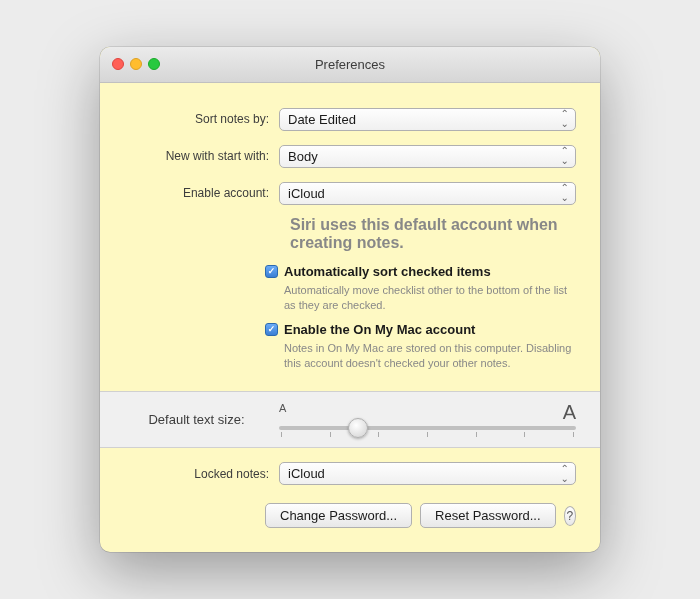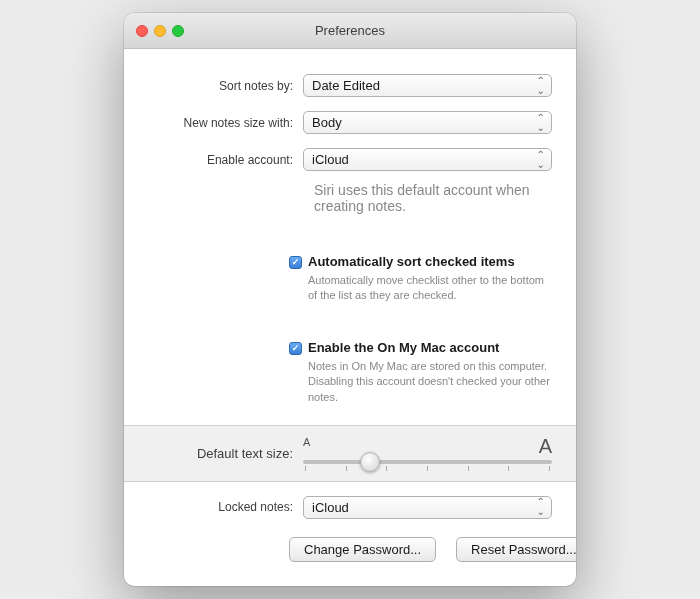--- a/index.html
+++ b/index.html
@@ -10,22 +10,22 @@
       background: #ececec;
       display: flex;
       justify-content: center;
       align-items: center;
       width: 700px;
       height: 599px;
       overflow: hidden;
     }
 
     .window {
-      width: 452px;
-      background: #ffffff;
+      width: 500px;
+      background: #fef9c3;
       border-radius: 10px;
       box-shadow: 0 20px 60px rgba(0,0,0,0.35), 0 0 0 0.5px rgba(0,0,0,0.2);
       overflow: hidden;
     }
 
     .titlebar {
       background: linear-gradient(to bottom, #ebebeb, #d6d6d6);
       height: 36px;
       display: flex;
       align-items: center;
@@ -107,33 +107,33 @@
       top: 50%;
       transform: translateY(-50%);
       pointer-events: none;
       color: #666;
       font-size: 10px;
       line-height: 1;
     }
 
     .siri-hint {
       padding: 2px 24px 6px 190px;
-      font-size: 14px;
+      font-size: 16px;
       color: #888;
+      font-weight: bold;
     }
 
     .checkbox-section {
       padding: 6px 24px 6px 165px;
     }
 
     .checkbox-row {
       display: flex;
-      align-items: flex-end;
+      align-items: center;
       margin-bottom: 2px;
-      margin-top: 28px;
     }
 
     .mac-checkbox {
       width: 13px;
       height: 13px;
       border: 1px solid #a0a0a0;
       border-radius: 3px;
       background: linear-gradient(to bottom, #e8e8e8, #f5f5f5);
       display: flex;
       align-items: center;
@@ -177,21 +177,21 @@
       background: #f0f0f0;
       margin: 6px 0;
     }
 
     .slider-row {
       display: flex;
       align-items: center;
     }
 
     .slider-label {
-      text-align: right;
+      text-align: center;
       width: 155px;
       min-width: 155px;
       color: #3d3d3d;
       font-size: 13px;
       padding-right: 10px;
     }
 
     .slider-control {
       flex: 1;
       display: flex;
@@ -260,21 +260,21 @@
 
     .locked-row {
       display: flex;
       align-items: center;
       margin-bottom: 10px;
     }
 
     .buttons-row {
       display: flex;
       align-items: center;
-      gap: 20px;
+      gap: 8px;
       padding: 0 24px 0 165px;
     }
 
     .mac-button {
       background: linear-gradient(to bottom, #fefefe, #e8e8e8);
       border: 1px solid #b0b0b0;
       border-radius: 5px;
       padding: 4px 14px;
       font-size: 13px;
       color: #1a1a1a;
@@ -320,21 +320,21 @@
         <select class="mac-select">
           <option>Date Edited</option>
           <option>Date Created</option>
           <option>Title</option>
         </select>
         <span class="select-arrow">⌃<br>⌄</span>
       </div>
     </div>
 
     <div class="form-row">
-      <label class="form-label">New notes size with:</label>
+      <label class="form-label">New with start with:</label>
       <div class="form-control select-wrapper">
         <select class="mac-select">
           <option>Body</option>
           <option>Title</option>
         </select>
         <span class="select-arrow">⌃<br>⌄</span>
       </div>
     </div>
 
     <div class="form-row">

